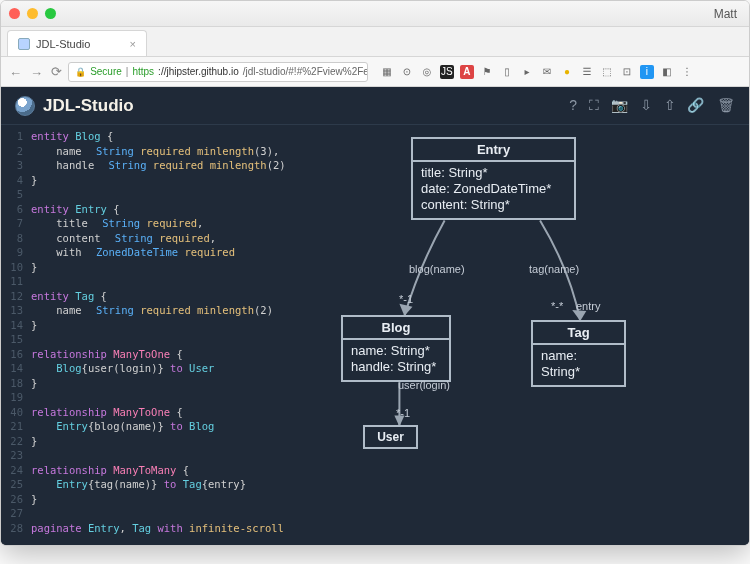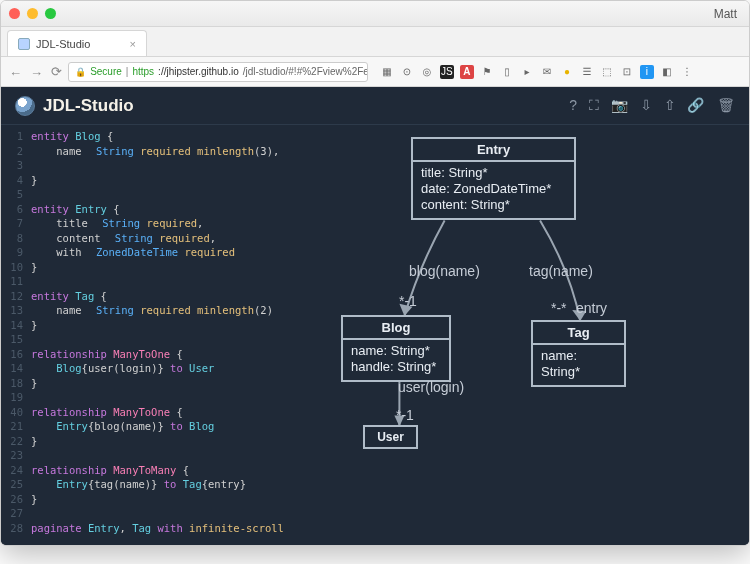--- a/index.html
+++ b/index.html
@@ -49,21 +49,21 @@
 .opt { color:#e5c07b; } 
 .cls { color:#64cfe0; } 
 .rel { color:#f97fb6; }
 .pln { color:#d1d1d1; }
 
 .diagram { flex:1; position:relative; background:#1f2937; }
 .dbox { position:absolute; border:2px solid #b0bcc8; background:#1f2937; color:#e8edf3; font-family: Arial, sans-serif; }
 .dbox .dhead { border-bottom:2px solid #b0bcc8; text-align:center; font-weight:bold; font-size:13px; padding:3px 0; }
 .dbox .dbody { padding:3px 8px 5px; font-size:13px; line-height:16px; }
 .dbox.small .dhead { font-size:12px; }
-.dlabel { position:absolute; color:#c5ccd6; font-size:14px; white-space:nowrap; }
+.dlabel { position:absolute; color:#c5ccd6; font-size:11px; white-space:nowrap; }
 svg.arrows { position:absolute; inset:0; width:100%; height:100%; pointer-events:none; }
 svg.arrows line, svg.arrows path { stroke:#9aa5b1; stroke-width:2; fill:none; }
 svg.arrows polygon { fill:#9aa5b1; }
 </style>
 </head>
 <body>
 
 <div class="window">
 
   <div class="titlebar">
@@ -132,21 +132,21 @@
         <span>⇧</span>
         <span>🔗</span>
         <span>🗑</span>
       </div>
     </div>
 
     <div class="workspace">
       <div class="editor" id="editor">
           <div class="line"><div class="gutter">1</div><div class="code"><span class="kw">entity </span><span class="cls">Blog</span><span class="pln"> {</span></div></div>
           <div class="line"><div class="gutter">2</div><div class="code"><span class="pln">    name </span><span class="type">String</span><span class="pln"> </span><span class="opt">required</span><span class="pln"> </span><span class="opt">minlength</span><span class="pln">(3),</span></div></div>
-          <div class="line"><div class="gutter">3</div></div>
+          <div class="line"><div class="gutter">3</div><div class="code"><span class="pln">    handle </span><span class="type">String</span><span class="pln"> </span><span class="opt">required</span><span class="pln"> </span><span class="opt">minlength</span><span class="pln">(2)</span></div></div>
           <div class="line"><div class="gutter">4</div><div class="code"><span class="pln">}</span></div></div>
           <div class="line"><div class="gutter">5</div><div class="code"><span class="pln"></span></div></div>
           <div class="line"><div class="gutter">6</div><div class="code"><span class="kw">entity </span><span class="cls">Entry</span><span class="pln"> {</span></div></div>
           <div class="line"><div class="gutter">7</div><div class="code"><span class="pln">    title </span><span class="type">String</span><span class="pln"> </span><span class="opt">required</span><span class="pln">,</span></div></div>
           <div class="line"><div class="gutter">8</div><div class="code"><span class="pln">    content </span><span class="type">String</span><span class="pln"> </span><span class="opt">required</span><span class="pln">,</span></div></div>
           <div class="line"><div class="gutter">9</div><div class="code"><span class="pln">    with </span><span class="type">ZonedDateTime</span><span class="pln"> </span><span class="opt">required</span></div></div>
           <div class="line"><div class="gutter">10</div><div class="code"><span class="pln">}</span></div></div>
           <div class="line"><div class="gutter">11</div><div class="code"><span class="pln"></span></div></div>
           <div class="line"><div class="gutter">12</div><div class="code"><span class="kw">entity </span><span class="cls">Tag</span><span class="pln"> {</span></div></div>
           <div class="line"><div class="gutter">13</div><div class="code"><span class="pln">    name </span><span class="type">String</span><span class="pln"> </span><span class="opt">required</span><span class="pln"> </span><span class="opt">minlength</span><span class="pln">(2)</span></div></div>

